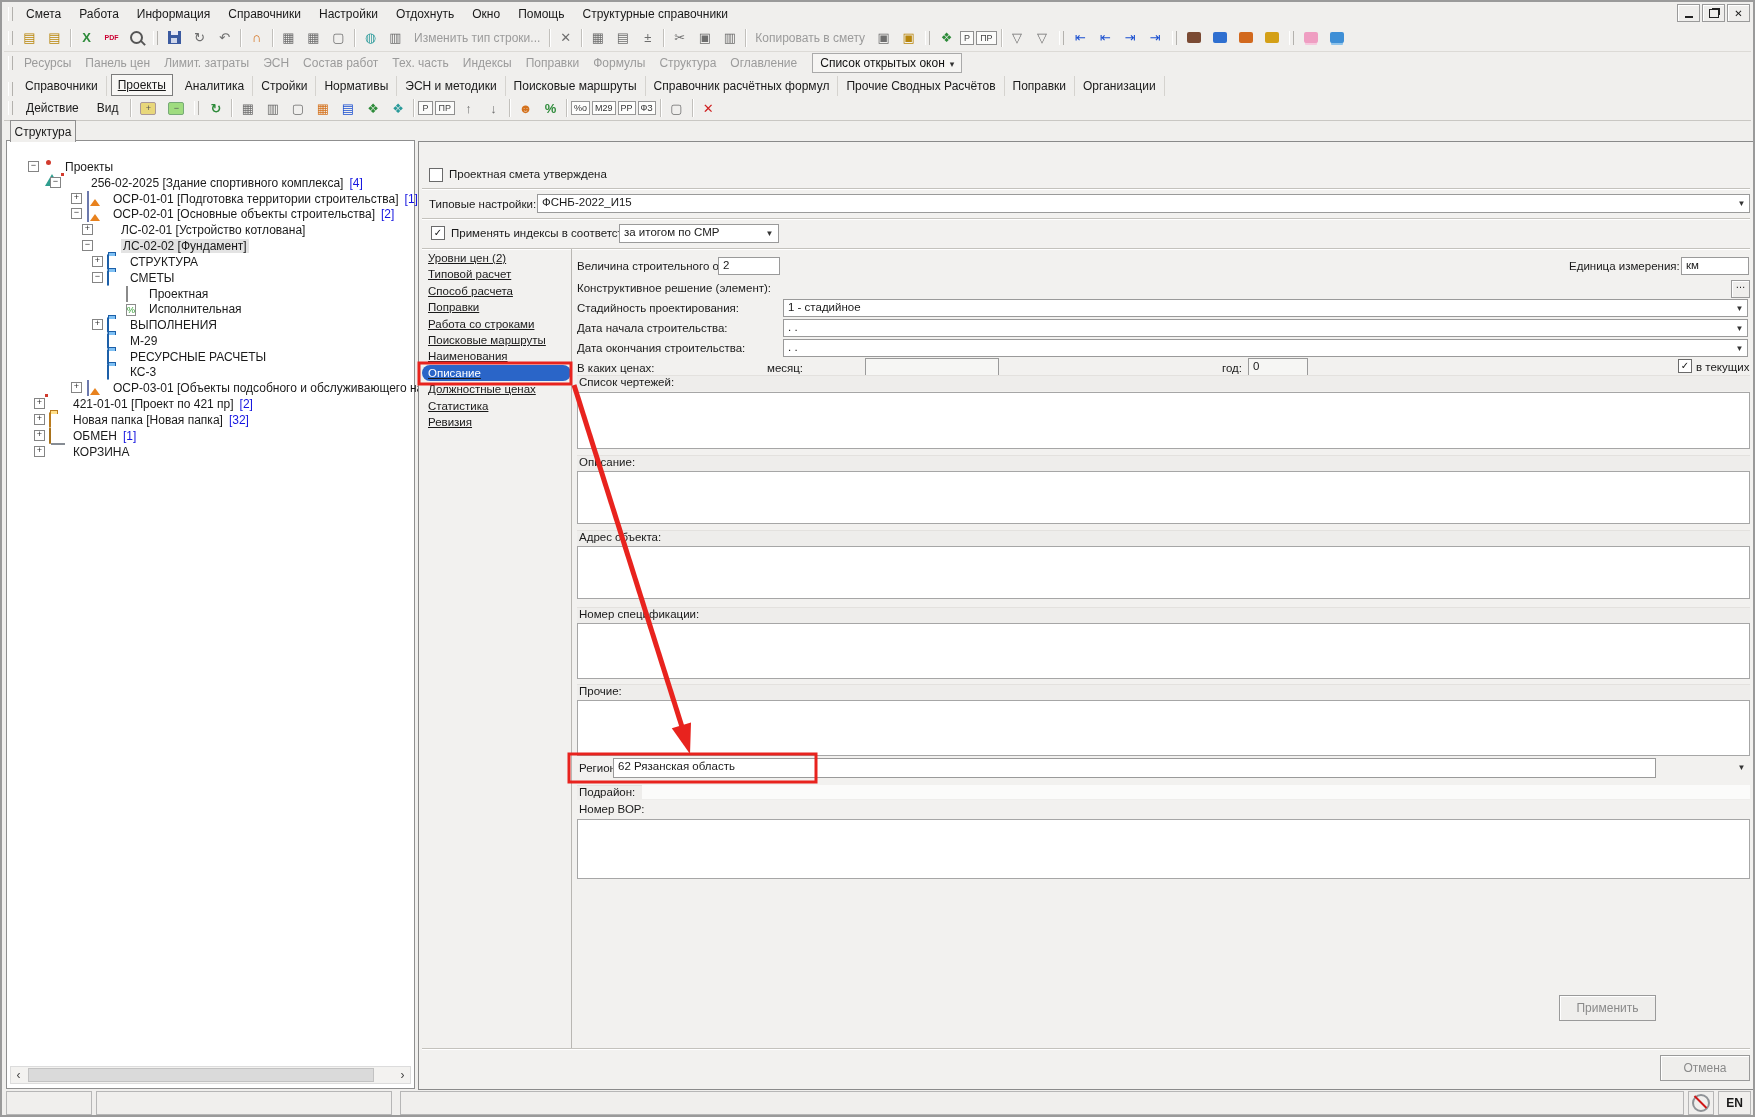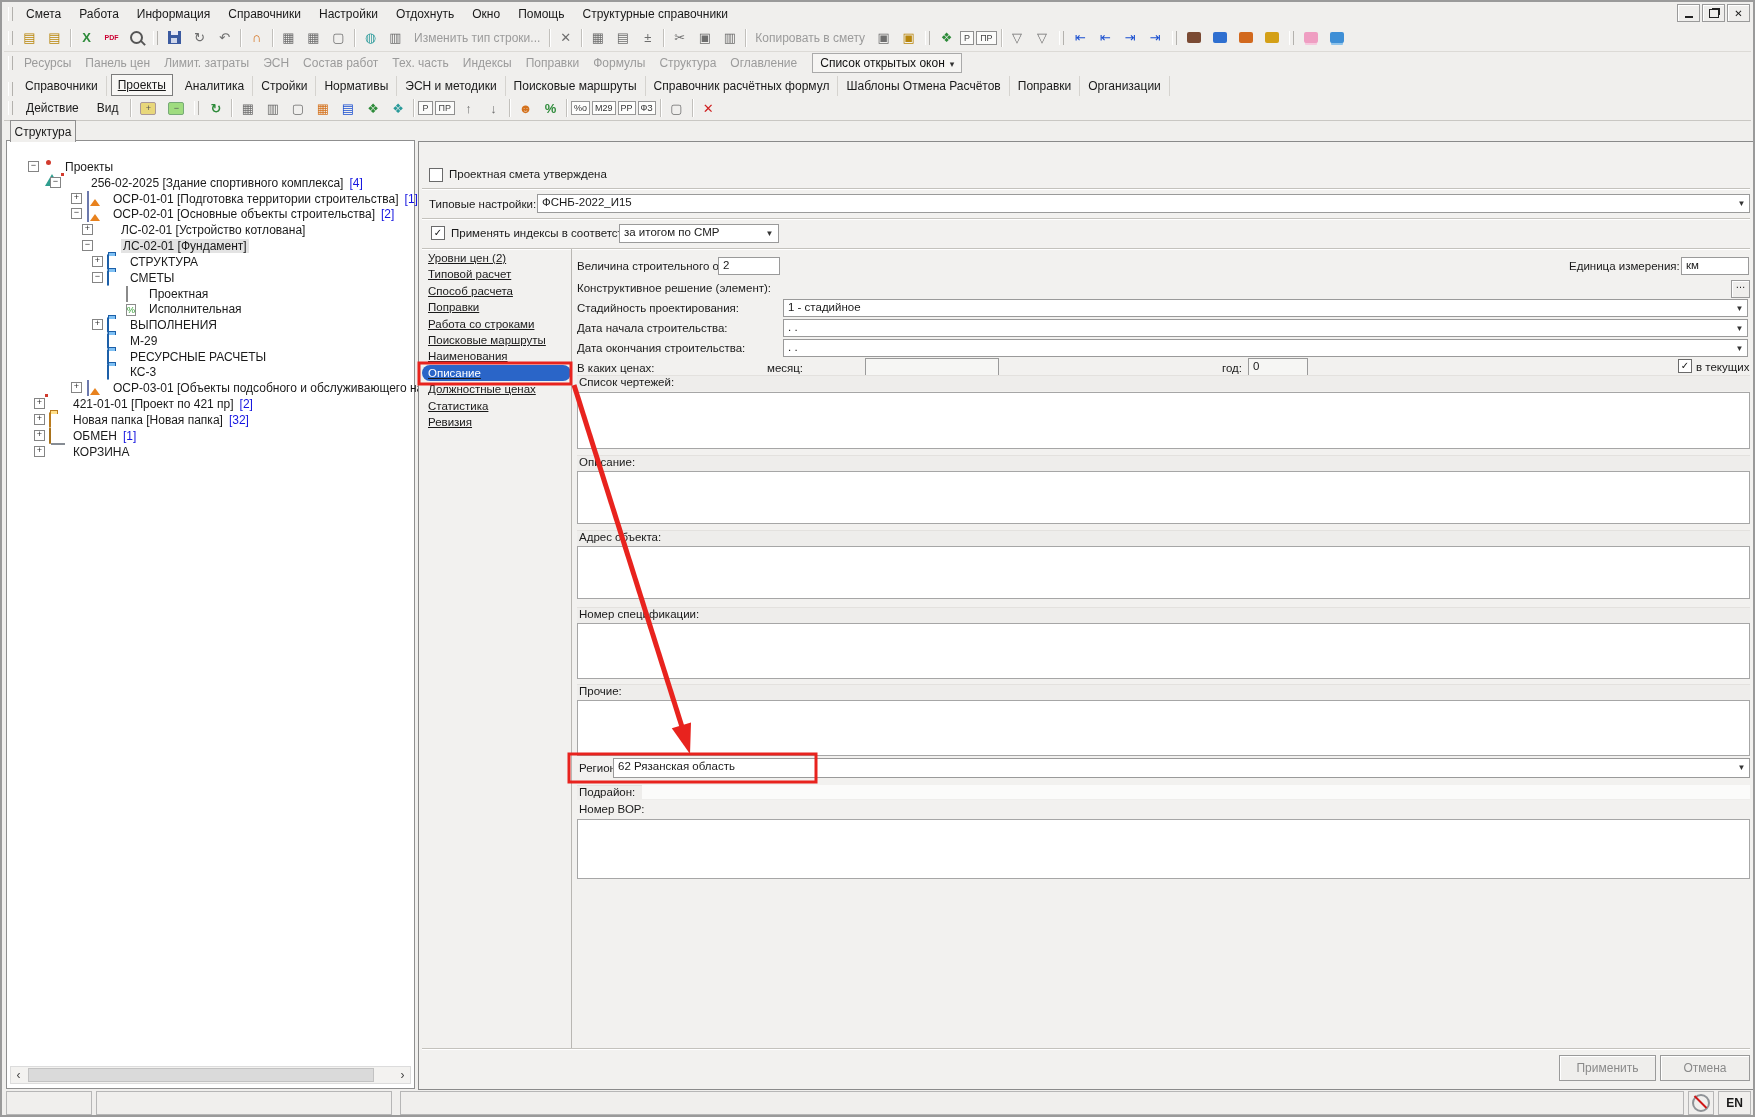--- a/index.html
+++ b/index.html
@@ -255,21 +255,21 @@
   <div class="tabs-main">
     <span class="grip"></span>
     <span class="mtab">Справочники</span>
     <span class="mtab active">Проекты</span>
     <span class="mtab">Аналитика</span>
     <span class="mtab">Стройки</span>
     <span class="mtab">Нормативы</span>
     <span class="mtab">ЭСН и методики</span>
     <span class="mtab">Поисковые маршруты</span>
     <span class="mtab">Справочник расчётных формул</span>
-    <span class="mtab">Шаблоны Отмена Расчётов</span>
+    <span class="mtab">Прочие Сводных Расчётов</span>
     <span class="mtab">Поправки</span>
     <span class="mtab">Организации</span>
   </div>
 
   <div class="tb tb-action">
     <span class="grip"></span>
     <span class="menu-item">Действие</span>
     <span class="menu-item">Вид</span>
     <span class="sep"></span>
     <span class="tbtn">
@@ -344,21 +344,21 @@
       <span class="exp plus" style="left:75px"></span>
       <span class="tico" style="left:90px"><span class="i-book"></span></span>
       <span class="tlab" style="left:114px">
           <span>ЛС-02-01 [Устройство котлована]</span>
         </span>
     </div>
     <div class="trow" style="top:97px">
       <span class="exp minus" style="left:75px"></span>
       <span class="tico" style="left:90px"><span class="i-book"></span></span>
       <span class="tlab sel" style="left:114px">
-          <span>ЛС-02-01 [Фундамент]</span>
+          <span>ЛС-02-02 [Фундамент]</span>
         </span>
     </div>
     <div class="trow" style="top:113px">
       <span class="exp plus" style="left:85px"></span>
       <span class="tico" style="left:100px"><span class="i-folder"></span></span>
       <span class="tlab" style="left:123px">
           <span>СТРУКТУРА</span>
         </span>
     </div>
     <div class="trow" style="top:129px">
@@ -522,32 +522,32 @@
 
   <div class="strip" style="top:605px"></div>
   <span class="flabel" style="left:577px;top:606px">Номер спецификации:</span>
   <div class="tarea" style="top:621px;height:56px"></div>
 
   <div class="strip" style="top:682px"></div>
   <span class="flabel" style="left:577px;top:683px">Прочие:</span>
   <div class="tarea" style="top:698px;height:56px"></div>
 
   <span class="flabel" style="left:577px;top:760px">Регион:</span>
-  <div class="field" style="left:611px;top:756px;width:1137px;height:20px">62 Рязанская область</div>
+  <div class="field" style="left:611px;top:756px;width:1043px;height:20px">62 Рязанская область</div>
   <span class="ddarrow" style="left:1734px;top:761px">▼</span>
 
   <div class="strip" style="top:783px;height:14px"></div>
   <span class="flabel" style="left:577px;top:784px">Подрайон:</span>
   <div class="abs" style="left:640px;top:783px;width:1108px;height:14px;background:#fbfbfa"></div>
 
   <span class="flabel" style="left:577px;top:801px">Номер ВОР:</span>
   <div class="tarea" style="top:817px;height:60px"></div>
 
   <div class="hline" style="left:420px;top:1046px;width:1328px"></div>
-  <div class="btn" style="left:1557px;top:1053px;width:95px;height:24px">Применить</div>
+  <div class="btn" style="left:1557px;top:993px;width:95px;height:24px">Применить</div>
   <div class="btn" style="left:1658px;top:1053px;width:88px;height:24px">Отмена</div>
 
   <div class="sseg" style="left:4px;top:1089px;width:86px"></div>
   <div class="sseg" style="left:94px;top:1089px;width:296px"></div>
   <div class="sseg" style="left:398px;top:1089px;width:1284px"></div>
   <div class="sseg" style="left:1686px;top:1089px;width:26px;display:flex;align-items:center;justify-content:center">
     <span class="prohibit"></span>
   </div>
   <div class="sseg" style="left:1716px;top:1089px;width:33px;display:flex;align-items:center;justify-content:center;font-weight:bold">EN</div>
 

